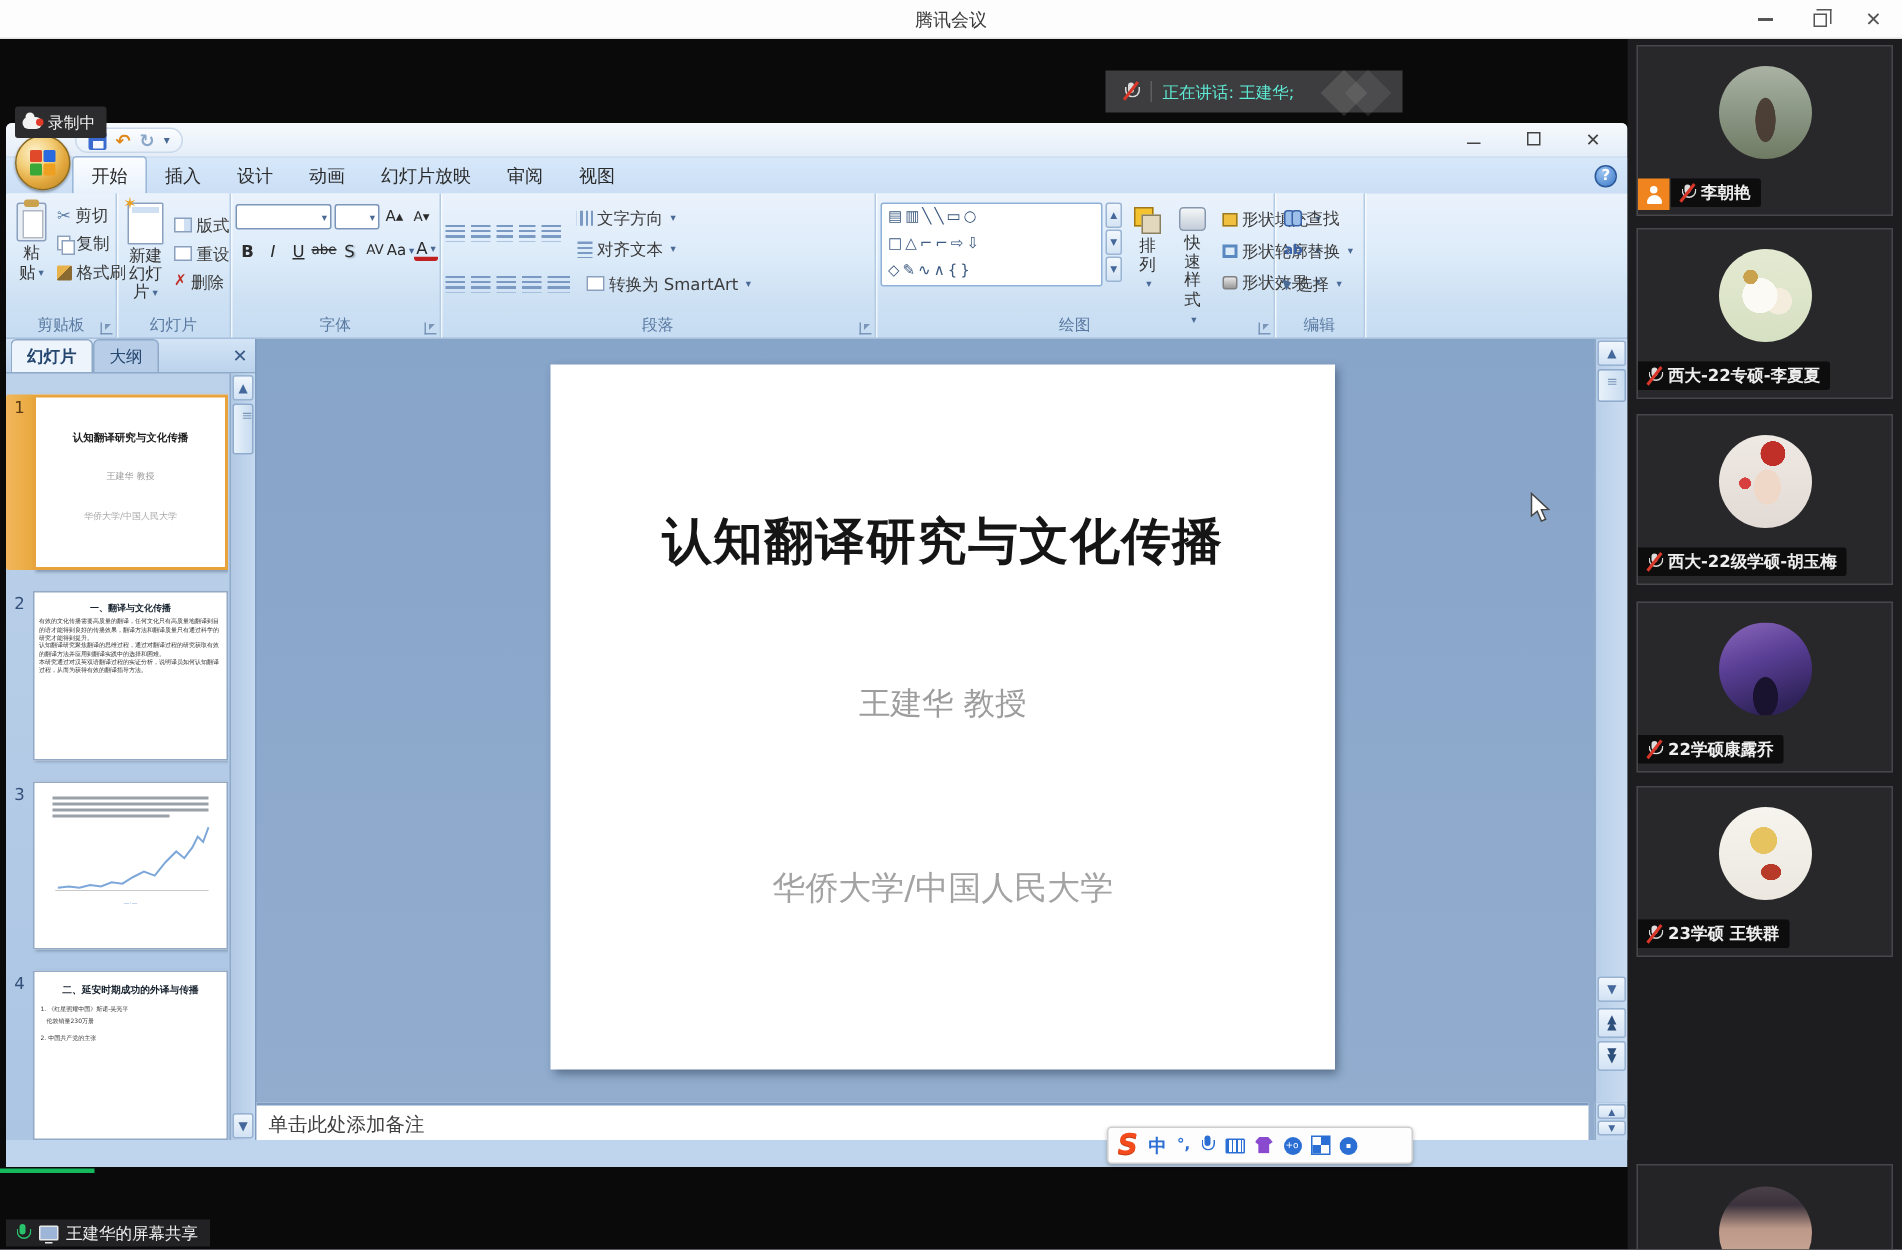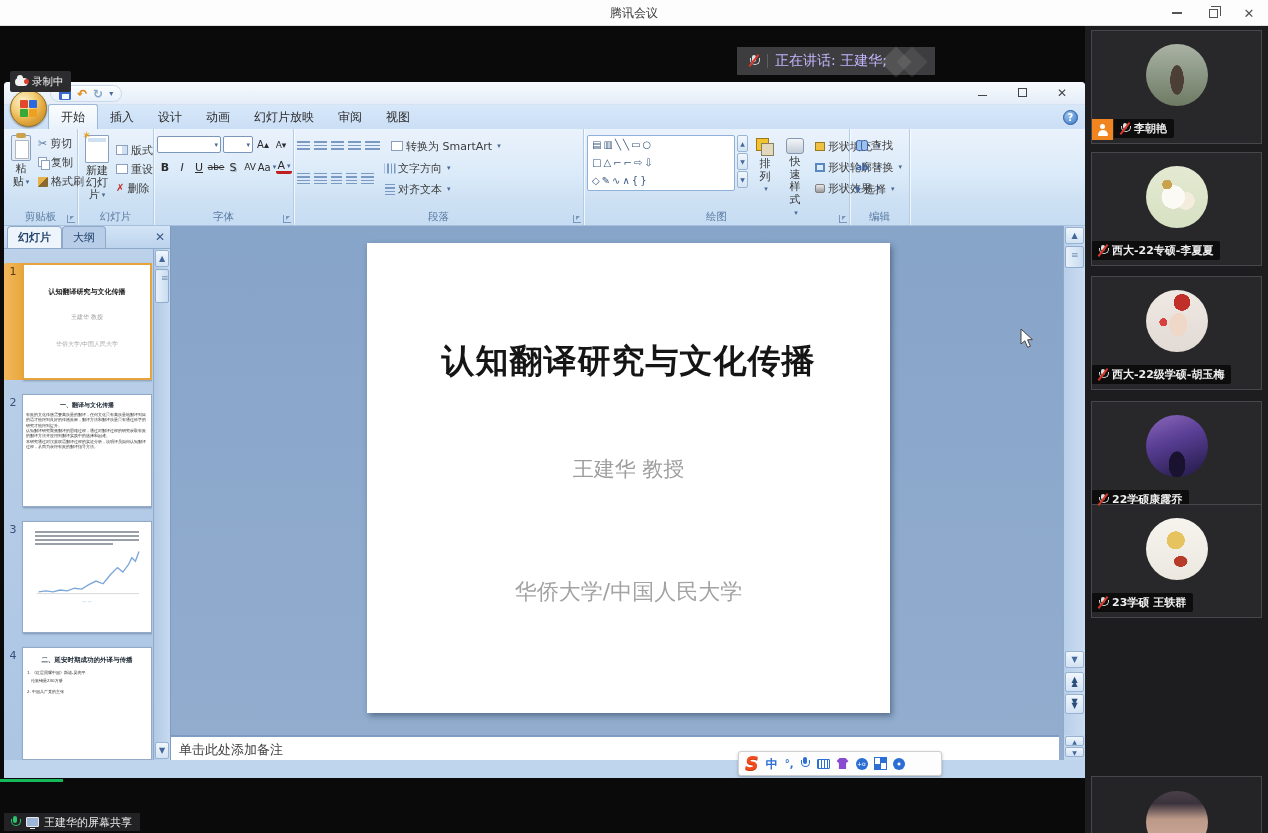--- a/index.html
+++ b/index.html
@@ -21,21 +21,21 @@
   
   .rec-badge{position:absolute;left:10px;top:45px;height:21px;background:#2c2c2e;border-radius:2px;display:flex;align-items:center;gap:4px;padding:0 7px 0 5px;z-index:50;}
   .rec-cloud{position:relative;width:13px;height:8px;background:#f2f2f2;border-radius:5px;}
   .rec-cloud::before{content:"";position:absolute;left:2px;top:-3px;width:6px;height:6px;background:#f2f2f2;border-radius:50%;}
   .rec-dot{position:absolute;right:-1px;top:1px;width:5px;height:5px;background:#e03a2a;border-radius:50%;}
   .rec-text{color:#f0f0f0;font-size:10.5px;}
 
   
   .speak-badge{position:absolute;left:737px;top:21px;width:198px;height:28px;background:#3d3d3f;display:flex;align-items:center;gap:7px;padding:0 10px;z-index:45;}
   .speak-sep{width:1px;height:14px;background:#5f5f61;}
-  .speak-text{color:#c4b5fd;font-size:14px;white-space:nowrap;}
+  .speak-text{color:#5eead4;font-size:11px;white-space:nowrap;}
   .wm{position:absolute;width:22px;height:22px;transform:rotate(45deg);background:rgba(200,200,200,0.16);}
   .wm2{background:rgba(140,140,140,0.20);}
 
   
   .mic{position:relative;width:13px;height:14px;display:inline-block;flex:0 0 13px;}
   .mic::before{content:"";position:absolute;left:4.5px;top:1px;width:4px;height:6.5px;background:#dcdcdc;border-radius:2px;}
   .mic::after{content:"";position:absolute;left:2.5px;top:4px;width:8px;height:5.5px;border:1.2px solid #dcdcdc;border-top:none;border-radius:0 0 5px 5px;}
   .mic .slash{position:absolute;left:5.6px;top:-1px;width:1.8px;height:15px;background:#d8372a;transform:rotate(38deg);z-index:2;}
   .mic.green::before{background:#27c26b;}
   .mic.green::after{border-color:#27c26b;}
@@ -351,51 +351,51 @@
             <div class="fbtn" style="text-shadow:1px 1px 1px #9ab;">S</div>
             <div class="fbtn" style="font-size:9px;">AV</div>
             <div class="fbtn dd" style="font-size:10px;">Aa</div>
             <div class="fbtn dd" style="border-bottom:3px solid #c02020;height:14px;">A</div>
           </div>
           <div class="glabel">字体</div>
           <div class="launcher"></div>
         </div>
 
         <div class="rgroup" style="width:290px;">
+          <div class="row" style="gap:8px;margin-top:4px;">
+            <div class="row" style="gap:4px;">
+              <span class="licon"></span>
+              <span class="licon"></span>
+              <span class="licon short"></span>
+              <span class="licon short"></span>
+              <span class="licon"></span>
+            </div>
+            <div class="col" style="gap:3px;">
+              <div class="minirow dd">
+                  <span class="licon" style="transform:rotate(90deg);width:10px;"></span>
+                  <span>文字方向</span>
+                </div>
+              <div class="minirow dd">
+                  <span class="licon" style="width:10px;"></span>
+                  <span>对齐文本</span>
+                </div>
+            </div>
+          </div>
           <div class="row" style="gap:8px;margin-top:5px;">
             <div class="row" style="gap:4px;">
               <span class="licon"></span>
               <span class="licon"></span>
               <span class="licon"></span>
               <span class="licon"></span>
               <span class="licon" style="width:15px;"></span>
             </div>
             <div class="minirow dd">
                 <span class="ic ic-reset"></span>
                 <span>转换为 SmartArt</span>
               </div>
-          </div>
-          <div class="row" style="gap:8px;margin-top:4px;">
-            <div class="row" style="gap:4px;">
-              <span class="licon"></span>
-              <span class="licon"></span>
-              <span class="licon short"></span>
-              <span class="licon short"></span>
-              <span class="licon"></span>
-            </div>
-            <div class="col" style="gap:3px;">
-              <div class="minirow dd">
-                  <span class="licon" style="transform:rotate(90deg);width:10px;"></span>
-                  <span>文字方向</span>
-                </div>
-              <div class="minirow dd">
-                  <span class="licon" style="width:10px;"></span>
-                  <span>对齐文本</span>
-                </div>
-            </div>
           </div>
           <div class="glabel">段落</div>
           <div class="launcher"></div>
         </div>
 
         <div class="rgroup" style="width:266px;">
           <div class="row" style="align-items:flex-start;gap:4px;margin-top:3px;">
             <div class="row" style="align-items:stretch;">
               <div class="gallery">
                 <div class="grow">▤▥╲╲▭○</div>
@@ -615,21 +615,21 @@
     <div class="tile" style="top:375px;">
       <div class="avatar a4"></div>
       <div class="nlabel">
         <span class="mic">
             <span class="slash"></span>
           </span>
         <span>22学硕康露乔</span>
       </div>
     </div>
 
-    <div class="tile" style="top:478px;">
+    <div class="tile" style="top:498px;">
       <div class="avatar a5"></div>
       <div class="nlabel">
         <span class="mic">
             <span class="slash"></span>
           </span>
         <span>23学硕 王轶群</span>
       </div>
     </div>
 
 

